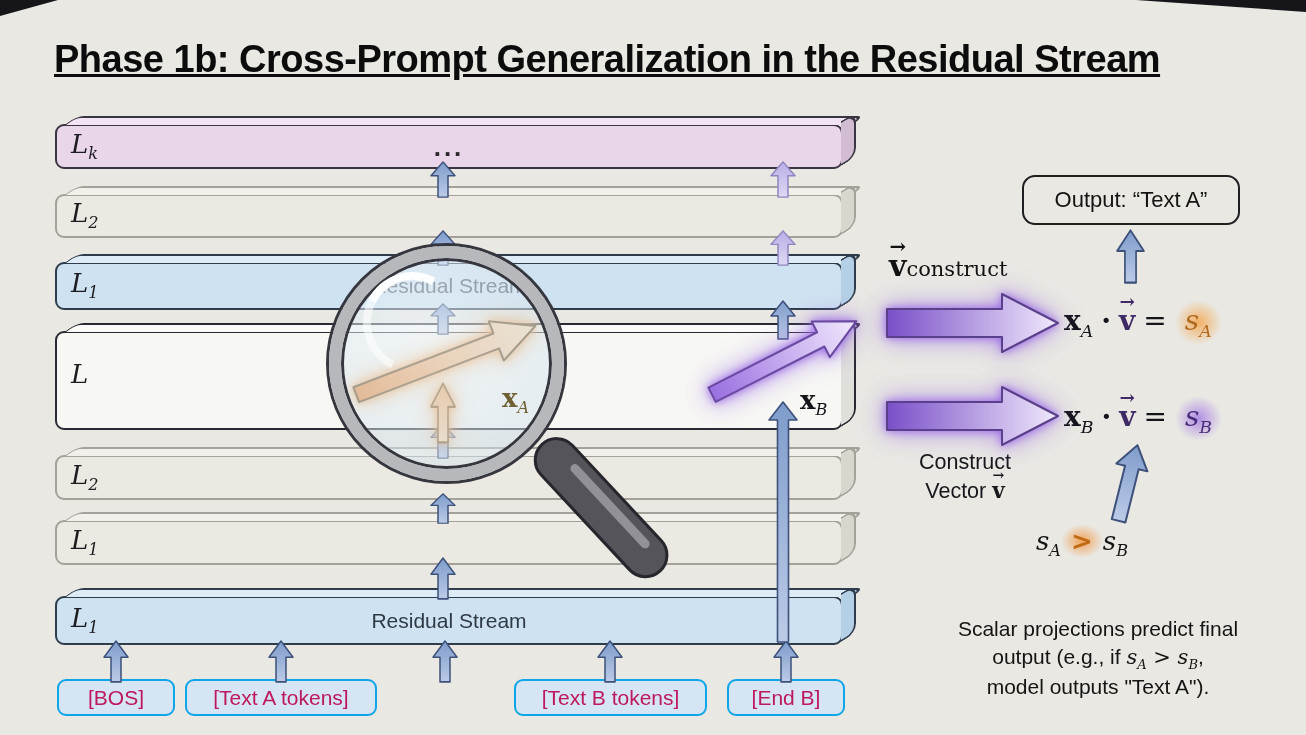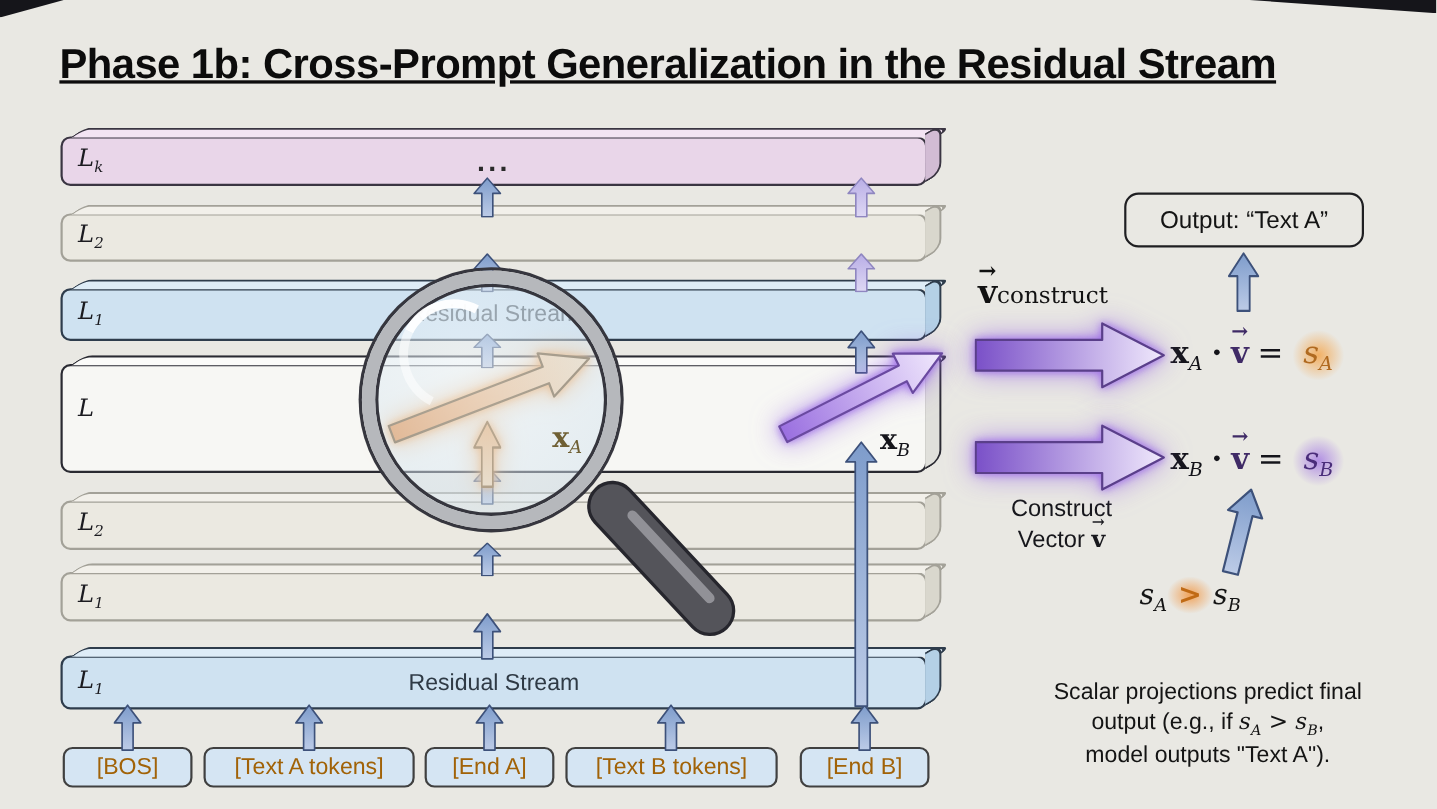--- a/index.html
+++ b/index.html
@@ -26,31 +26,31 @@
   .bar.blue::before{background:#deecf7;border-color:#2e3c4c;}
   .bar.blue::after{background:#b4d0e6;border-color:#2e3c4c;}
   .bar.white{background:#f7f7f4;border-color:#2a2a32;}
   .bar.white::before{background:#fbfbf9;border-color:#2a2a32;}
   .bar.white::after{background:#e0e0db;border-color:#2a2a32;}
   .bar.off{background:#ebe9e1;border-color:#a3a198;text-align:right;}
   .bar.off::before{background:#f2f0ea;border-color:#a3a198;}
   .bar.off::after{background:#d9d7cd;border-color:#a3a198;}
 
   .bar-label{position:absolute;left:14px;top:50%;transform:translateY(-52%);
-             font-family:"DejaVu Serif",serif;font-style:italic;font-size:22px;color:#1b1b20;}
+             font-family:"DejaVu Serif",serif;font-style:italic;font-size:26px;color:#1b1b20;}
   .bar-label sub{font-size:0.62em;font-style:italic;}
   .bar-center{position:absolute;left:0;top:50%;transform:translateY(-50%);width:100%;text-align:center;}
   .dots{font-size:26px;font-weight:bold;letter-spacing:3px;color:#2a2a2a;}
   .rs-top{font-size:21px;color:#44525f;}
   .rs-bottom{font-size:21px;color:#2f3a45;}
 
   
-  .token{position:absolute;top:679px;height:37px;background:#d5e5f3;border:2px solid #404040;
+  .token{position:absolute;top:679px;height:37px;background:#d5e5f3;border:2px solid #0ea5e9;
          border-radius:9px;display:flex;align-items:center;justify-content:center;
-         font-size:21px;color:#a16207;box-sizing:border-box;z-index:2;}
+         font-size:21px;color:#be185d;box-sizing:border-box;z-index:2;}
 
   
   .arr{position:absolute;z-index:2;}
   .arr svg{display:block;width:100%;height:100%;}
   .oglow{filter:drop-shadow(0 0 4px rgba(242,152,62,.95)) drop-shadow(0 0 11px rgba(242,152,62,.65));z-index:3;}
   .pglow{filter:drop-shadow(0 0 4px rgba(152,102,230,.95)) drop-shadow(0 0 12px rgba(152,102,230,.7));z-index:3;}
 
   
   .glass{position:absolute;left:329px;top:246px;width:235px;height:235px;border-radius:50%;
          border:12px solid #b6b8bc;box-sizing:border-box;z-index:4;
@@ -165,23 +165,20 @@
     <span class="bar-label"><span>L</span><sub>1</sub></span>
     <span class="bar-center rs-bottom">Residual Stream</span>
   </div>
 
   <div class="token" style="left:57px;width:118px;">
       <span>[BOS]</span>
     </div>
   <div class="token" style="left:185px;width:192px;">
       <span>[Text A tokens]</span>
     </div>
-  <div class="token" style="left:386px;width:118px;">
-      <span>[End A]</span>
-    </div>
   <div class="token" style="left:514px;width:193px;">
       <span>[Text B tokens]</span>
     </div>
   <div class="token" style="left:727px;width:118px;justify-content:center;">
       <span>[End B]</span>
     </div>
 
   <div class="arr" style="left:103px;top:640px;width:26px;height:43px;">
       <svg viewBox="0 0 26 40" preserveAspectRatio="none">
         <polygon points="13,1 25,16 18,16 18,39 8,39 8,16 1,16" fill="url(#gb)" stroke="#3d517a" stroke-width="1.5" stroke-linejoin="round"></polygon>

